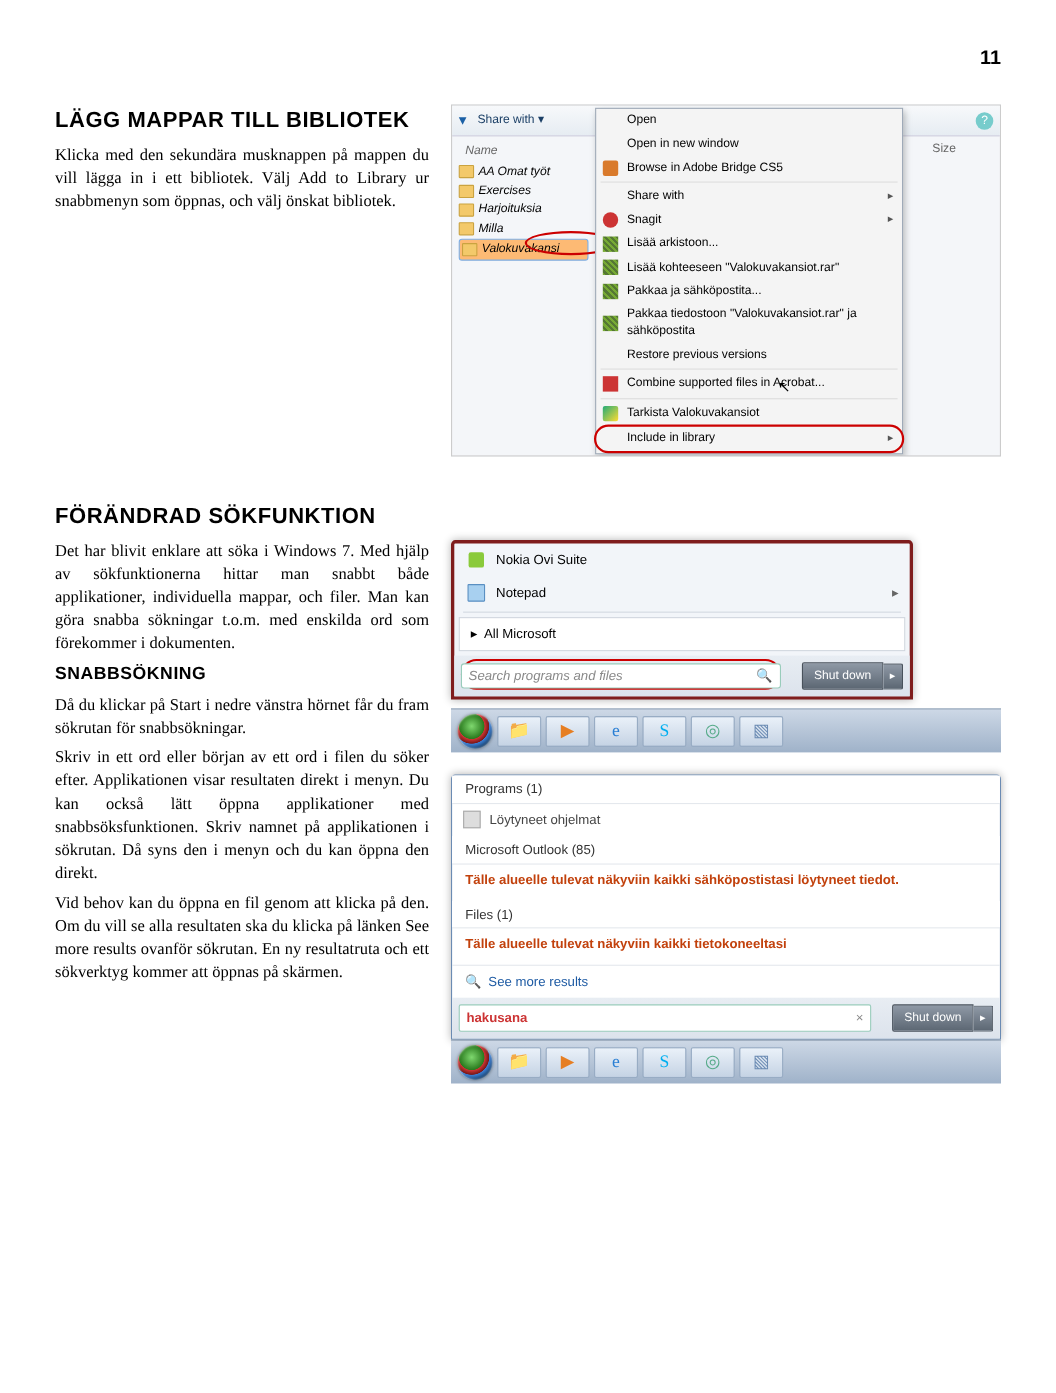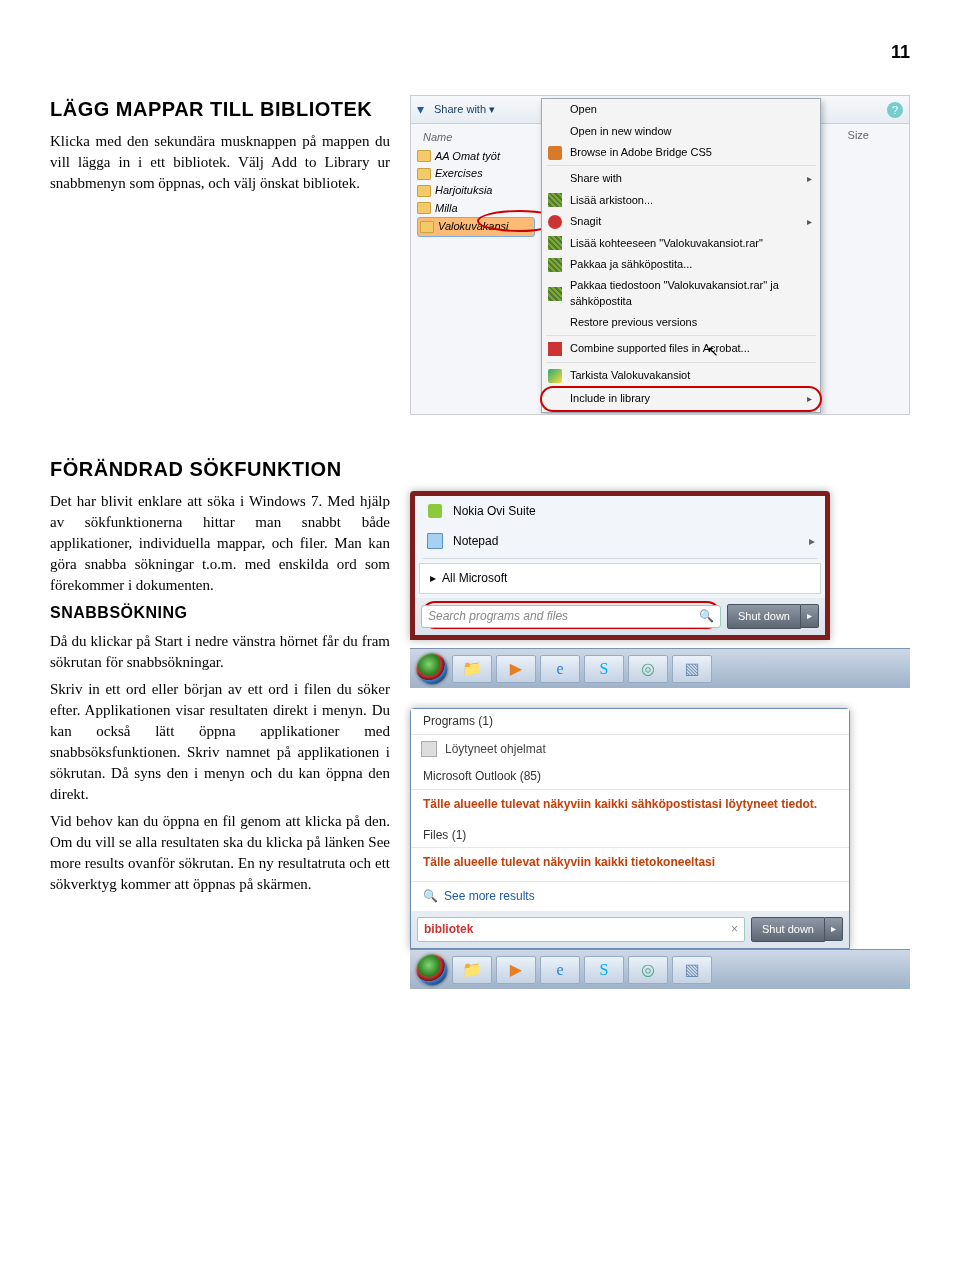--- a/index.html
+++ b/index.html
@@ -26,40 +26,40 @@
   .ctx-item { padding:3px 8px 3px 28px; position:relative; display:flex; justify-content:space-between; align-items:center;}
   .ctx-sep { height:1px; background:#ddd; margin:2px 4px;}
   .ctx-icon { position:absolute; left:6px; width:14px; height:14px; }
   .ctx-arrow::after { content:"▸"; color:#555; font-size:10px;}
   .ctx-highlight { border:2px solid #c00; border-radius:14px; margin:0 -2px;}
   .cursor { position:absolute; left:296px; top:246px; font-size:14px; pointer-events:none;}
   .info-icn { position:absolute; right:6px; top:6px; width:16px;height:16px;border-radius:50%;background:#7cc;color:#fff;text-align:center;font-size:11px;line-height:16px;}
   .size-lbl { position:absolute; right:40px; top:32px; color:#666;}
 
   
-  .startmenu { font-family:"Segoe UI",Tahoma,sans-serif; font-size:12px; background:#f2f5f9; border:5px solid #7f1d1d; border-radius:4px 4px 0 0; box-shadow:0 0 8px rgba(0,0,0,.3); width:420px; margin-bottom:8px;}
+  .startmenu { font-family:"Segoe UI",Tahoma,sans-serif; font-size:12px; background:#f2f5f9; border:3px solid #7f1d1d; border-radius:4px 4px 0 0; box-shadow:0 0 8px rgba(0,0,0,.3); width:420px; margin-bottom:8px;}
   .sm-item { display:flex; align-items:center; gap:8px; padding:5px 10px;}
   .sm-item.exp::after { content:"▸"; margin-left:auto; color:#666;}
   .sm-icon { width:20px;height:20px; display:flex;align-items:center;justify-content:center; font-size:14px;}
   .sm-sep { height:1px; background:#d3d9e2; margin:2px 8px;}
   .sm-allprog { background:#fff; border:1px solid #d0d6de; margin:4px; padding:6px 10px; display:flex; align-items:center; gap:6px;}
   .sm-search-row { display:flex; align-items:center; gap:6px; padding:6px; background:linear-gradient(#e8edf3,#dce3ec);}
   .sm-search { flex:1; display:flex; align-items:center; border:1px solid #9cb; border-radius:3px; background:#fff; padding:2px 6px; font-style:italic; color:#888; position:relative;}
   .sm-search .mag { margin-left:auto; color:#5a8fc2; font-style:normal;}
   .red-oval2 { border:2px solid #c00; height:28px; border-radius:14px; position:absolute; left:0; top:-4px; right:0;}
   .sm-search-wrap { position:relative; flex:1;}
-  .shutdown { display:flex; align-items:flex-start;}
+  .shutdown { display:flex; align-items:center;margin-left:13px;}
   .shutdown-btn { background:linear-gradient(#8f99a6,#5c6773); color:#fff; padding:4px 10px; font-size:11px; border:1px solid #49525c; border-radius:2px 0 0 2px;}
   .shutdown-arrow { background:linear-gradient(#8f99a6,#5c6773); color:#fff; padding:4px 6px; border:1px solid #49525c; border-left:0; border-radius:0 2px 2px 0; font-size:10px;}
   .taskbar { background:linear-gradient(#cdd8e6,#9fb2c9); height:40px; display:flex; align-items:center; padding:0 6px; gap:4px; border-top:1px solid #7f93ad;}
   .tb-orb { width:32px;height:32px;border-radius:50%; background:radial-gradient(circle at 40% 35%, #7fd86f, #2a7a1e 40%, #c33 42%, #7a1818 55%, #3c7fd4 57%, #163d66 75%); box-shadow:inset 0 0 2px #fff,0 0 3px rgba(0,0,0,.4);}
   .tb-icon { width:40px;height:28px;background:linear-gradient(#eaf1f9,#c5d3e4);border:1px solid #98acc4;border-radius:2px;display:flex;align-items:center;justify-content:center;font-size:16px;}
 
   
-  .results { font-family:"Segoe UI",Tahoma,sans-serif; font-size:12px; background:#fff; border:1px solid #6b8bb3; border-radius:4px 4px 0 0; box-shadow:0 0 8px rgba(0,0,0,.3); width:440px;}
+  .results { font-family:"Segoe UI",Tahoma,sans-serif; font-size:12px; background:#fff; border:1px solid #6b8bb3; border-radius:4px 4px 0 0; box-shadow:0 0 8px rgba(0,0,0,.3); width:500px;}
   .res-section-h { padding:4px 12px; color:#333; background:#fff;}
   .res-item { padding:6px 12px 6px 34px; position:relative; color:#444;}
   .res-item .ricon{ position:absolute; left:10px; top:6px; width:16px;height:16px;}
   .res-desc { padding:6px 30px 10px 12px; color:#c2410c; line-height:1.4;font-weight:bold;}
   .res-sep { height:1px; background:#e4e8ed;}
   .see-more { display:flex; align-items:center; gap:6px; padding:6px 12px; color:#1d5aa3;}
   .res-bottom { display:flex; gap:6px; padding:6px; background:linear-gradient(#e8edf3,#dce3ec);}
   .res-input { flex:1; background:#fff; border:1px solid #9cb; border-radius:2px; padding:2px 6px; color:#c33; font-weight:bold; display:flex; align-items:center;}
   .res-input .x { margin-left:auto; color:#888; font-weight:normal;}
   .ovi { width:14px;height:14px;background:#8aca3b;border-radius:2px;display:inline-block;}
@@ -116,27 +116,27 @@
             <span>Open in new window</span>
           </div>
         <div class="ctx-item">
             <span class="ctx-icon" style="background:#d97a2b;border-radius:2px;"></span>
             <span>Browse in Adobe Bridge CS5</span>
           </div>
         <div class="ctx-sep"></div>
         <div class="ctx-item ctx-arrow">
             <span>Share with</span>
           </div>
-        <div class="ctx-item">
-            <span class="ctx-icon" style="background:repeating-linear-gradient(45deg,#7a3,#7a3 2px,#573 2px,#573 4px);"></span>
-            <span>Lisää arkistoon...</span>
-          </div>
         <div class="ctx-item ctx-arrow">
             <span class="ctx-icon" style="background:#c33;border-radius:50%;"></span>
             <span>Snagit</span>
+          </div>
+        <div class="ctx-item">
+            <span class="ctx-icon" style="background:repeating-linear-gradient(45deg,#7a3,#7a3 2px,#573 2px,#573 4px);"></span>
+            <span>Lisää arkistoon...</span>
           </div>
         <div class="ctx-item">
             <span class="ctx-icon" style="background:repeating-linear-gradient(45deg,#7a3,#7a3 2px,#573 2px,#573 4px);"></span>
             <span>Lisää kohteeseen "Valokuvakansiot.rar"</span>
           </div>
         <div class="ctx-item">
             <span class="ctx-icon" style="background:repeating-linear-gradient(45deg,#7a3,#7a3 2px,#573 2px,#573 4px);"></span>
             <span>Pakkaa ja sähköpostita...</span>
           </div>
         <div class="ctx-item">
@@ -235,21 +235,21 @@
         <div class="res-section-h">Files (1)</div>
         <div class="res-sep"></div>
         <div class="res-desc">Tälle alueelle tulevat näkyviin kaikki tietokoneeltasi</div>
         <div class="res-sep"></div>
         <div class="see-more">
             <span style="color:#5a8fc2;">🔍</span>
             <span>See more results</span>
           </div>
         <div class="res-bottom">
           <div class="res-input">
-              <span>bibliotek</span>
+              <span>hakusana</span>
               <span class="x">×</span>
             </div>
           <div class="shutdown">
             <div class="shutdown-btn">Shut down</div>
             <div class="shutdown-arrow">▸</div>
           </div>
         </div>
       </div>
       <div class="taskbar">
         <div class="tb-orb"></div>

